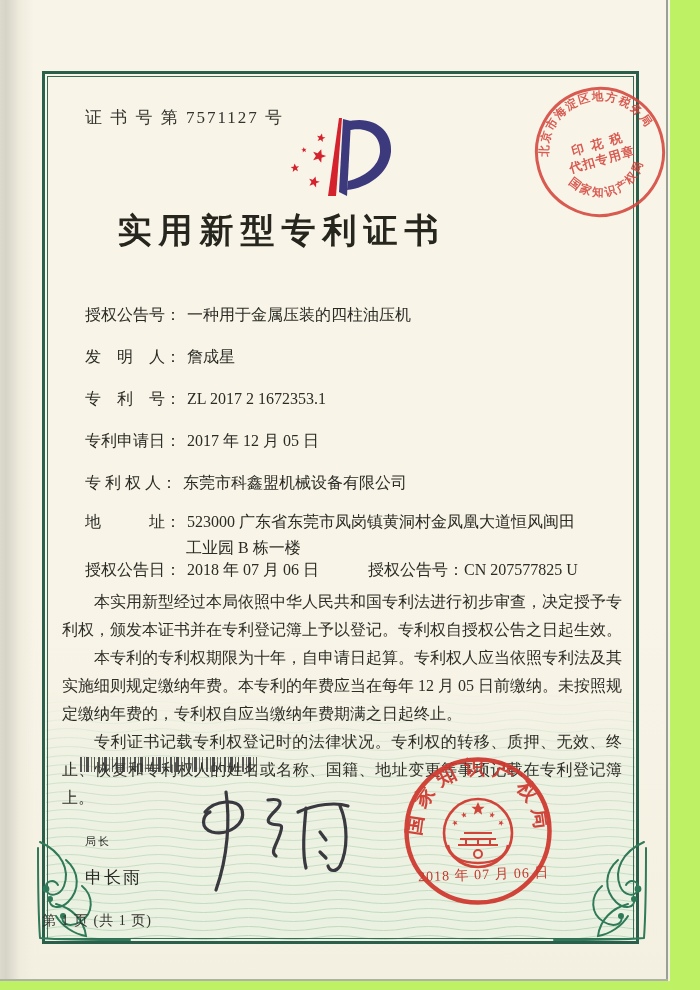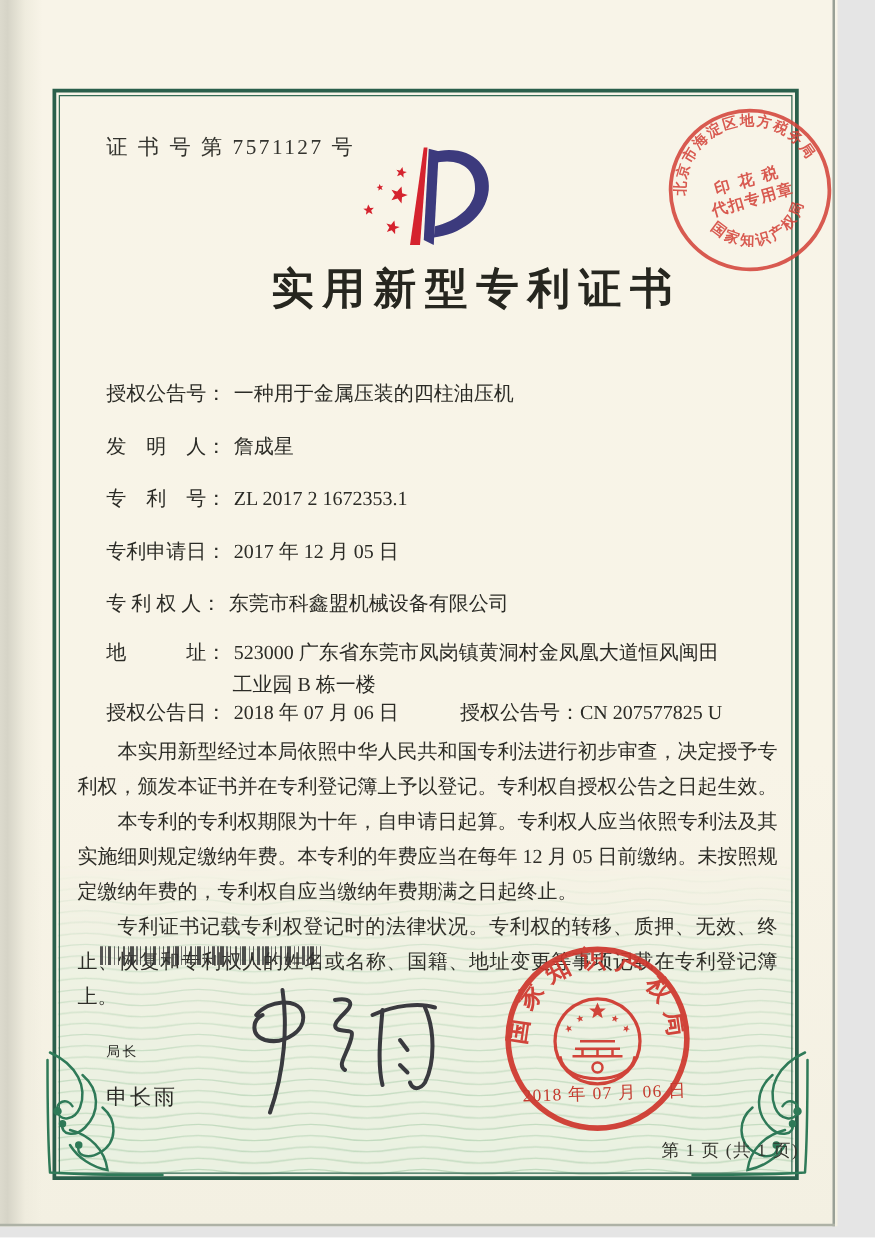--- a/index.html
+++ b/index.html
@@ -1,33 +1,33 @@
 <!DOCTYPE html>
 <html><head>
 <meta charset="utf-8">
 <style>
   *{margin:0;padding:0;box-sizing:border-box}
   html,body{background:#fff}
-  #page{position:relative;width:700px;height:990px;overflow:hidden;background:#e5e5e5;
+  #page{position:relative;width:700px;height:990px;overflow:hidden;background:#bef264;
         font-family:"Liberation Serif",serif;color:#23231f}
   
   .paper{position:absolute;left:0;top:0;width:670px;height:981px;
          background:linear-gradient(180deg,#f8f4e8 0%,#f8f4e7 62%,#f3f0e2 100%)}
   .left-shadow{position:absolute;left:0;top:0;width:34px;height:981px;
          background:linear-gradient(90deg,#dcdacd 0,#d6d4c7 6px,#efecde 20px,rgba(248,244,232,0) 34px)}
   .edge-right{position:absolute;left:666px;top:0;width:2px;height:981px;background:#99a096}
   .edge-bottom{position:absolute;left:0;top:979px;width:668px;height:2px;background:#aeb2a6}
   
   .frame{position:absolute;left:42px;top:71px;width:597px;height:873px;border:3px solid #2a5f4b}
   .frame-inner{position:absolute;inset:2px;border:1px solid #356b55}
   .guilloche{position:absolute;left:46px;top:690px}
   
   .cert-no{position:absolute;left:85px;top:106px;font-size:17px;letter-spacing:2px;color:#33332e}
   .logo{position:absolute;left:285px;top:110px}
-  .title{position:absolute;left:46px;top:208px;width:499px;text-align:right;
+  .title{position:absolute;left:32px;top:208px;width:499px;text-align:center;
          font-size:34px;font-weight:bold;letter-spacing:7px;color:#26261f}
   
   .row{position:absolute;left:85px;width:545px;font-size:16px;color:#2b2b26;white-space:nowrap}
   .row .val{margin-left:6px}
   .addr2{position:absolute;left:186px;font-size:16px;color:#2b2b26}
   .grant-no{position:absolute;left:368px;font-size:16px;color:#2b2b26;white-space:nowrap}
   
   .body-text{position:absolute;left:62px;top:588px;width:560px;font-size:16px;
              line-height:28px;color:#2e2e28;text-align:justify}
   .body-text p{text-indent:2em}
@@ -42,21 +42,21 @@
       font-size:11px;color:#2a2a26;letter-spacing:2px}
   .signer-name{position:absolute;left:85px;top:866px;font-family:Liberation Sans, sans-serif;
       font-size:17px;color:#2a2a26;letter-spacing:2px}
   .signature{position:absolute;left:190px;top:782px}
   
   .seal{position:absolute;left:400px;top:753px;opacity:.93}
   .seal-date{position:absolute;left:418px;top:866px;font-size:14px;letter-spacing:1px;
       color:#c43b2f;transform:rotate(-2deg);white-space:nowrap}
   .tax-stamp{position:absolute;left:532px;top:84px;opacity:.88}
   .ornament{position:absolute}
-  .footer{position:absolute;left:42px;top:912px;width:597px;text-align:right;
+  .footer{position:absolute;left:42px;top:912px;width:597px;text-align:left;
       font-size:14px;color:#33332c;letter-spacing:1px}
 </style>
 </head>
 <body>
 
 <div id="page">
 
   <div class="paper"></div>
 
   <svg class="guilloche" width="589" height="250">

